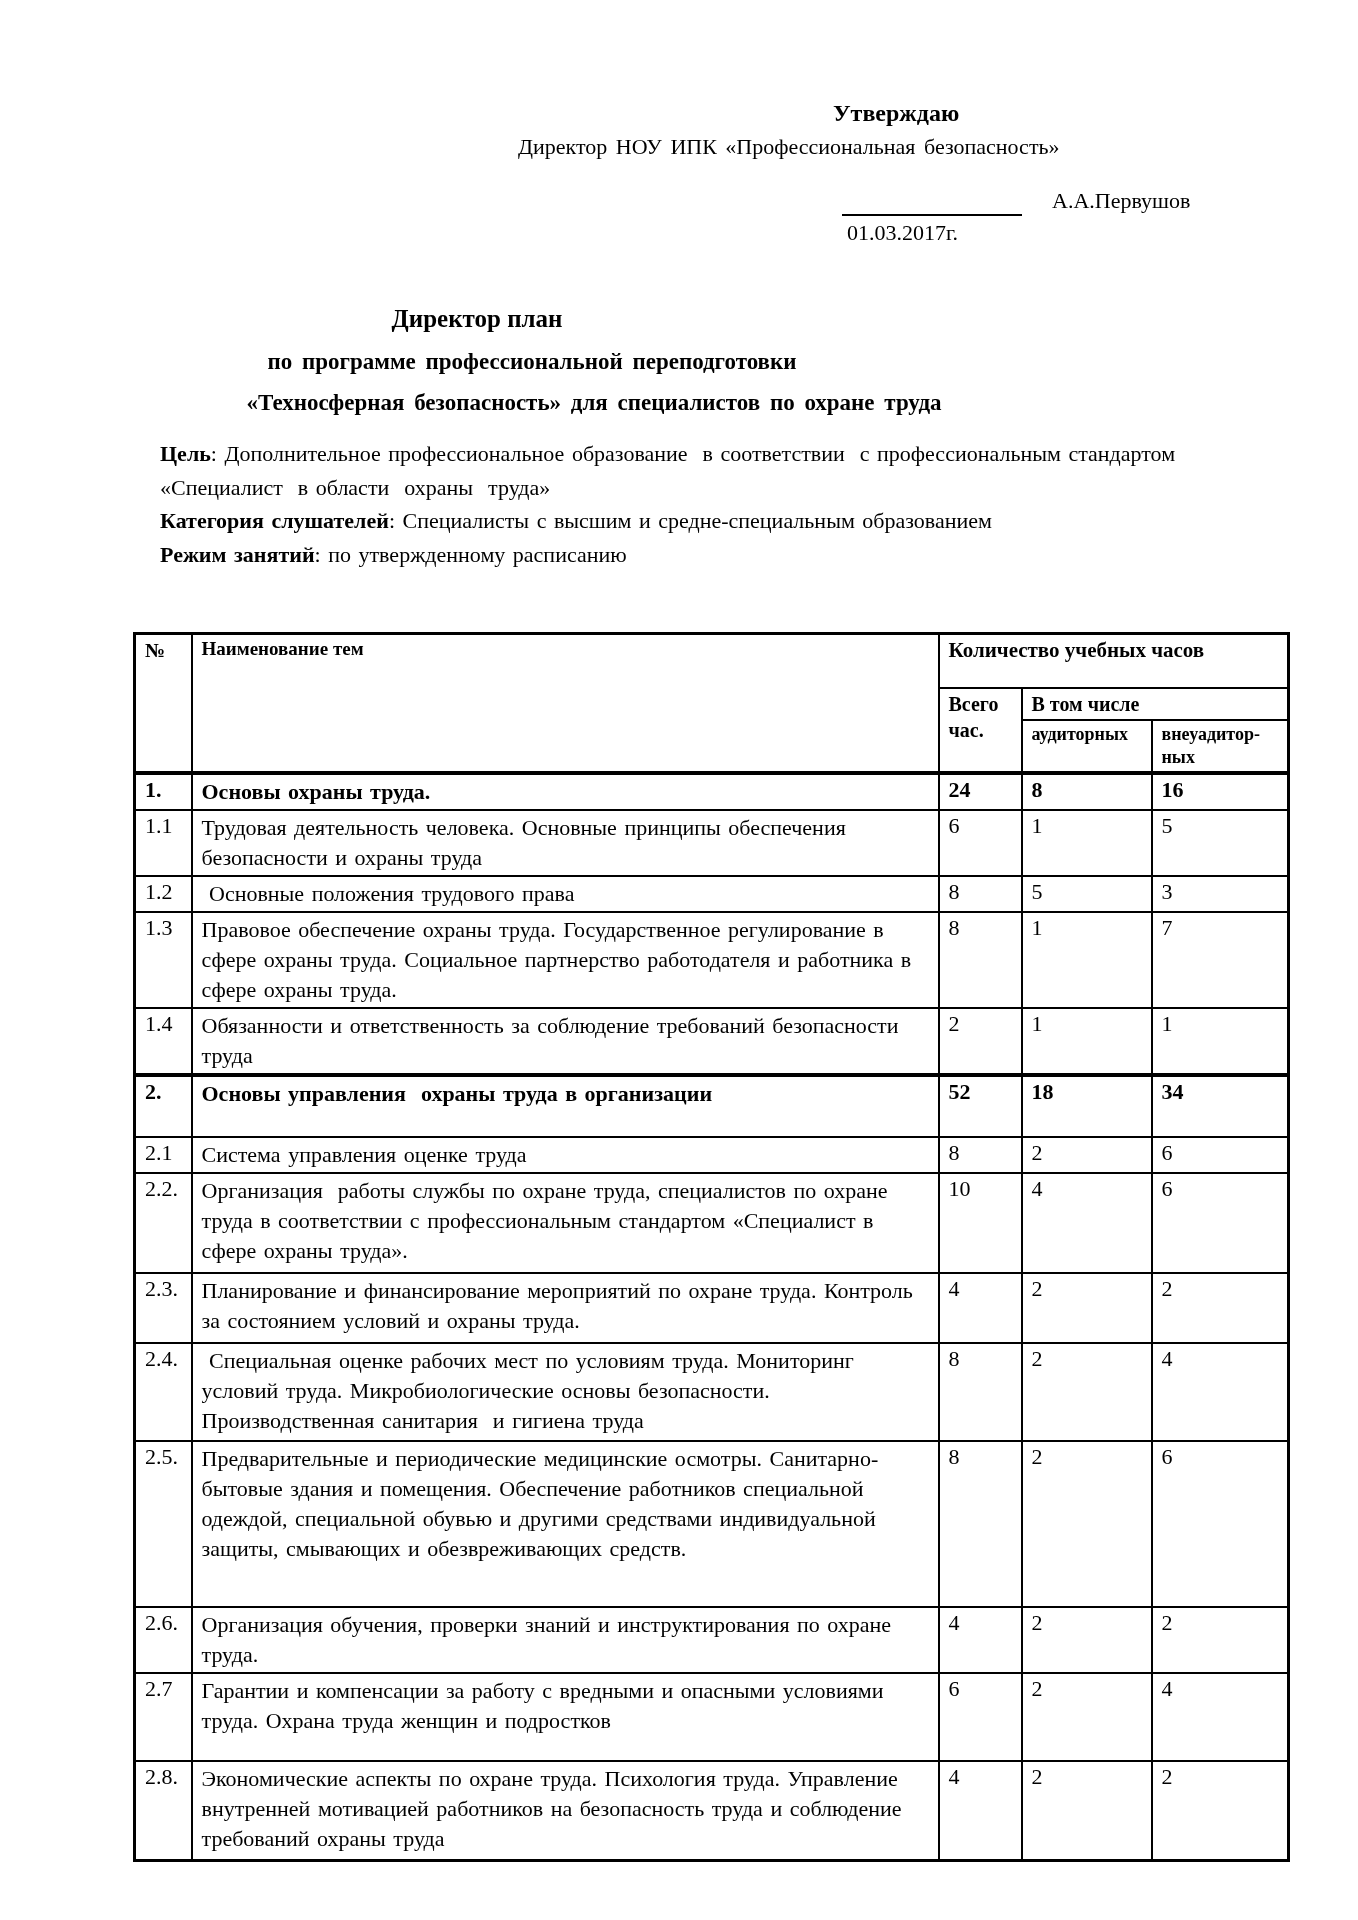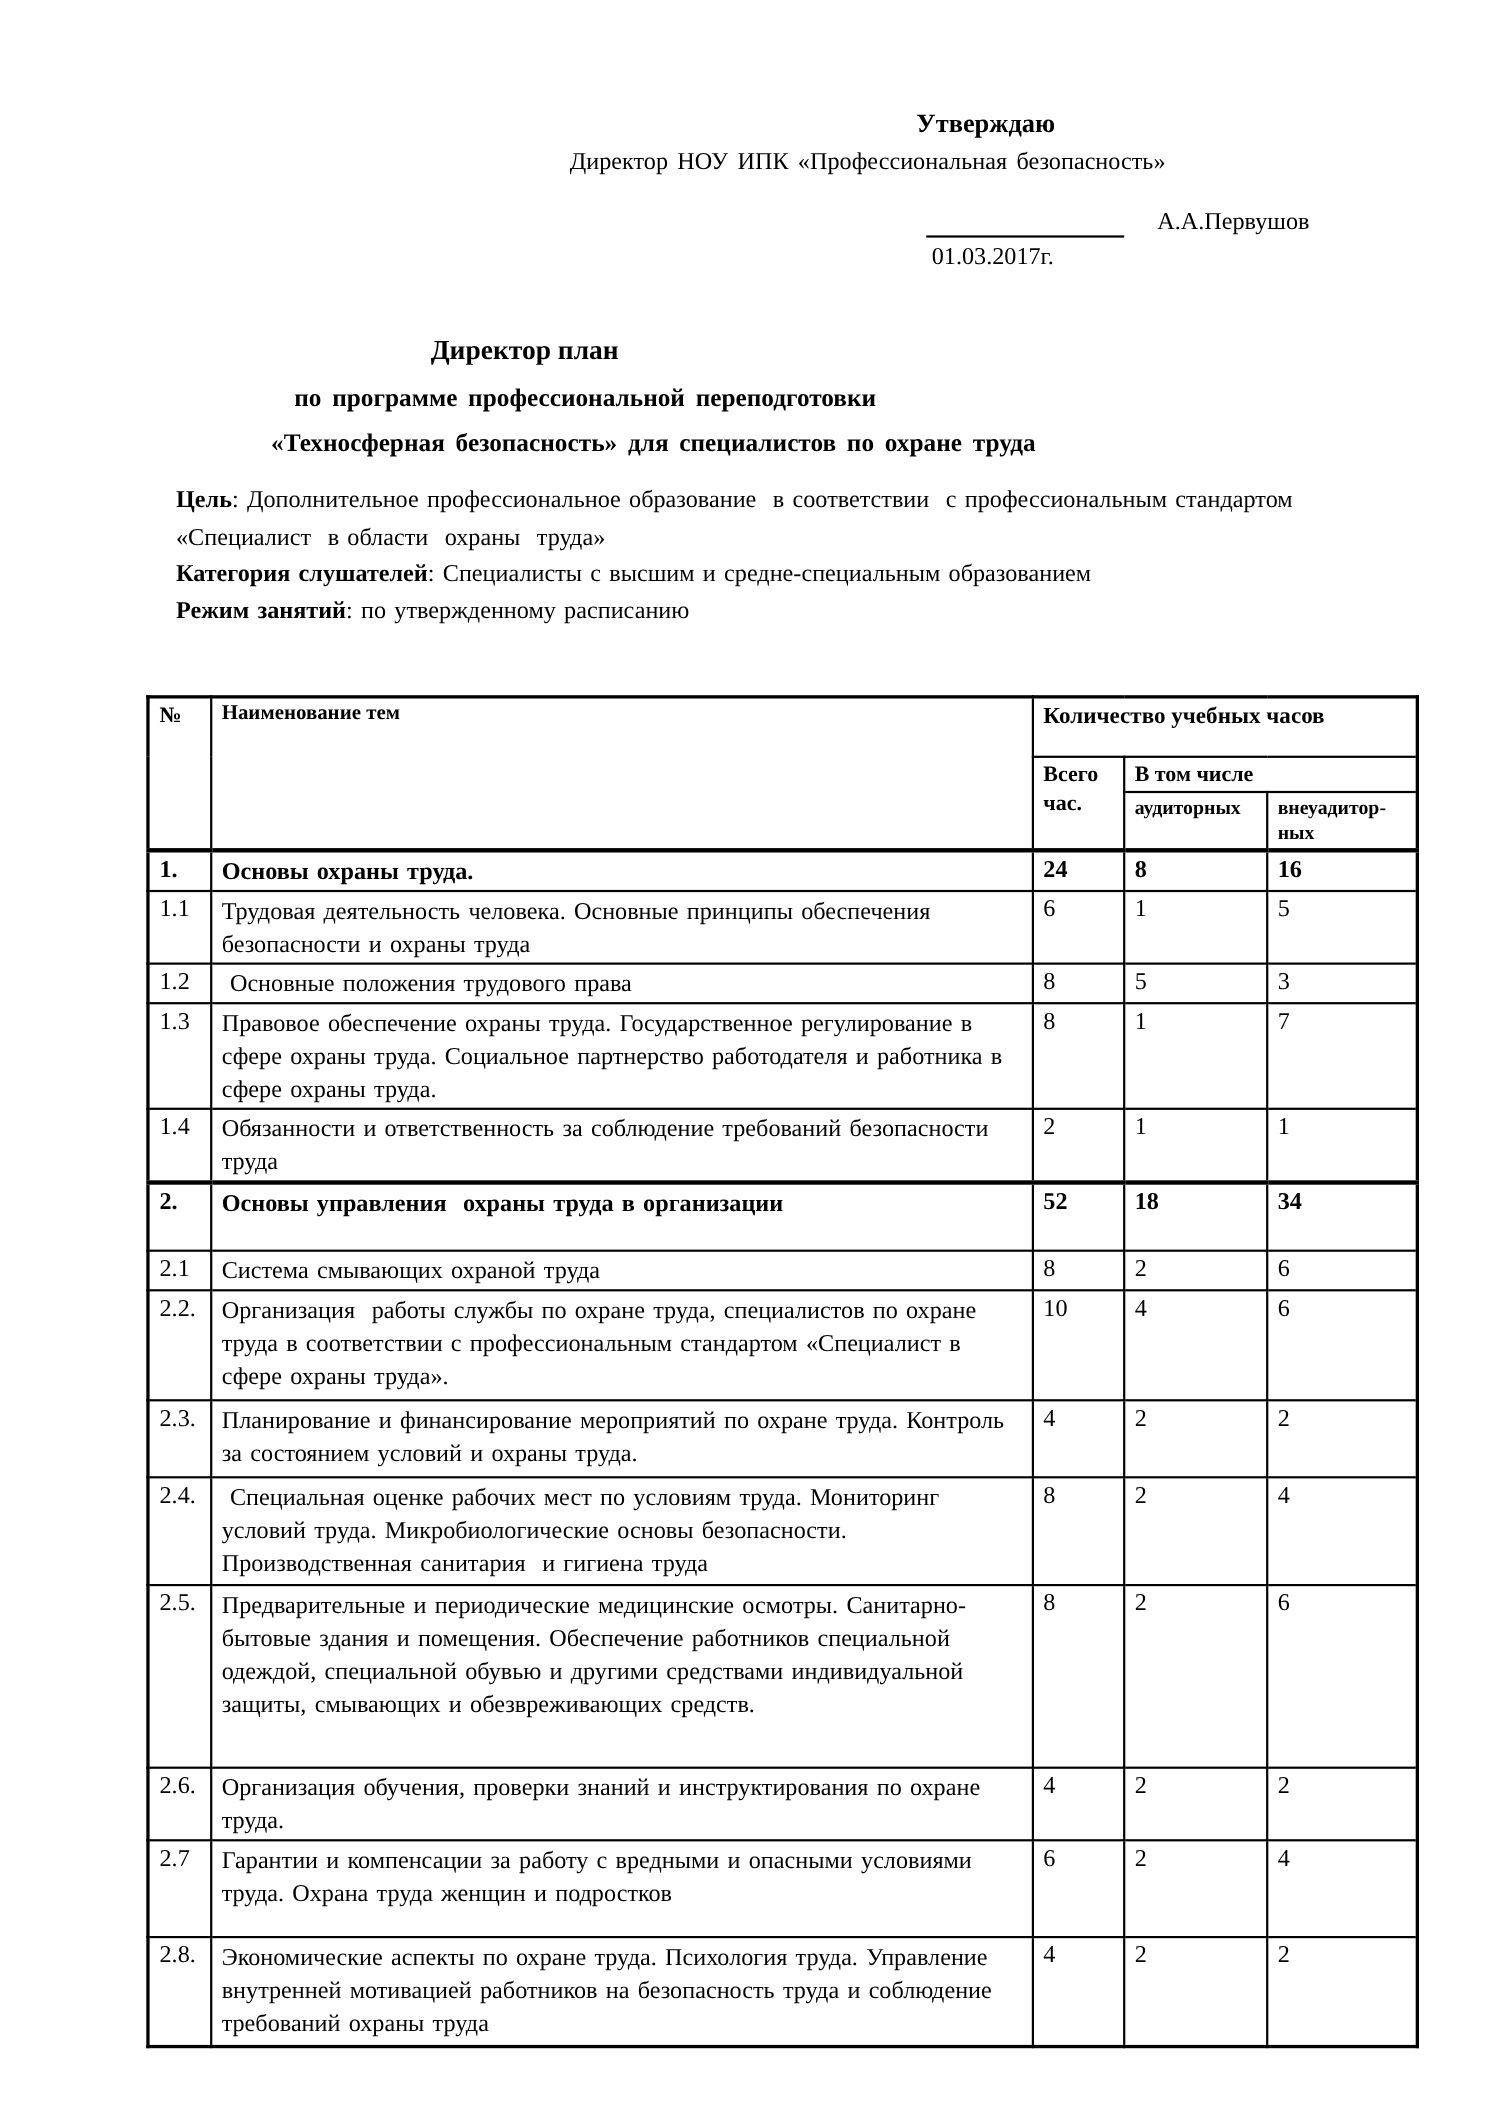--- a/index.html
+++ b/index.html
@@ -138,21 +138,21 @@
   </tr>
   <tr class="section thick-top" style="height:62px">
     <td class="numc">2.</td>
     <td class="topic">Основы управления  охраны труда в организации</td>
     <td class="val">52</td>
     <td class="val">18</td>
     <td class="val">34</td>
   </tr>
   <tr style="height:28px">
     <td class="numc">2.1</td>
-    <td class="topic">Система смывающих охраной труда</td>
+    <td class="topic">Система управления оценке труда</td>
     <td class="val">8</td>
     <td class="val">2</td>
     <td class="val">6</td>
   </tr>
   <tr style="height:100px">
     <td class="numc">2.2.</td>
     <td class="topic">Организация  работы службы по охране труда, специалистов по охране труда в соответствии с профессиональным стандартом «Специалист в сфере охраны труда».</td>
     <td class="val">10</td>
     <td class="val">4</td>
     <td class="val">6</td>

